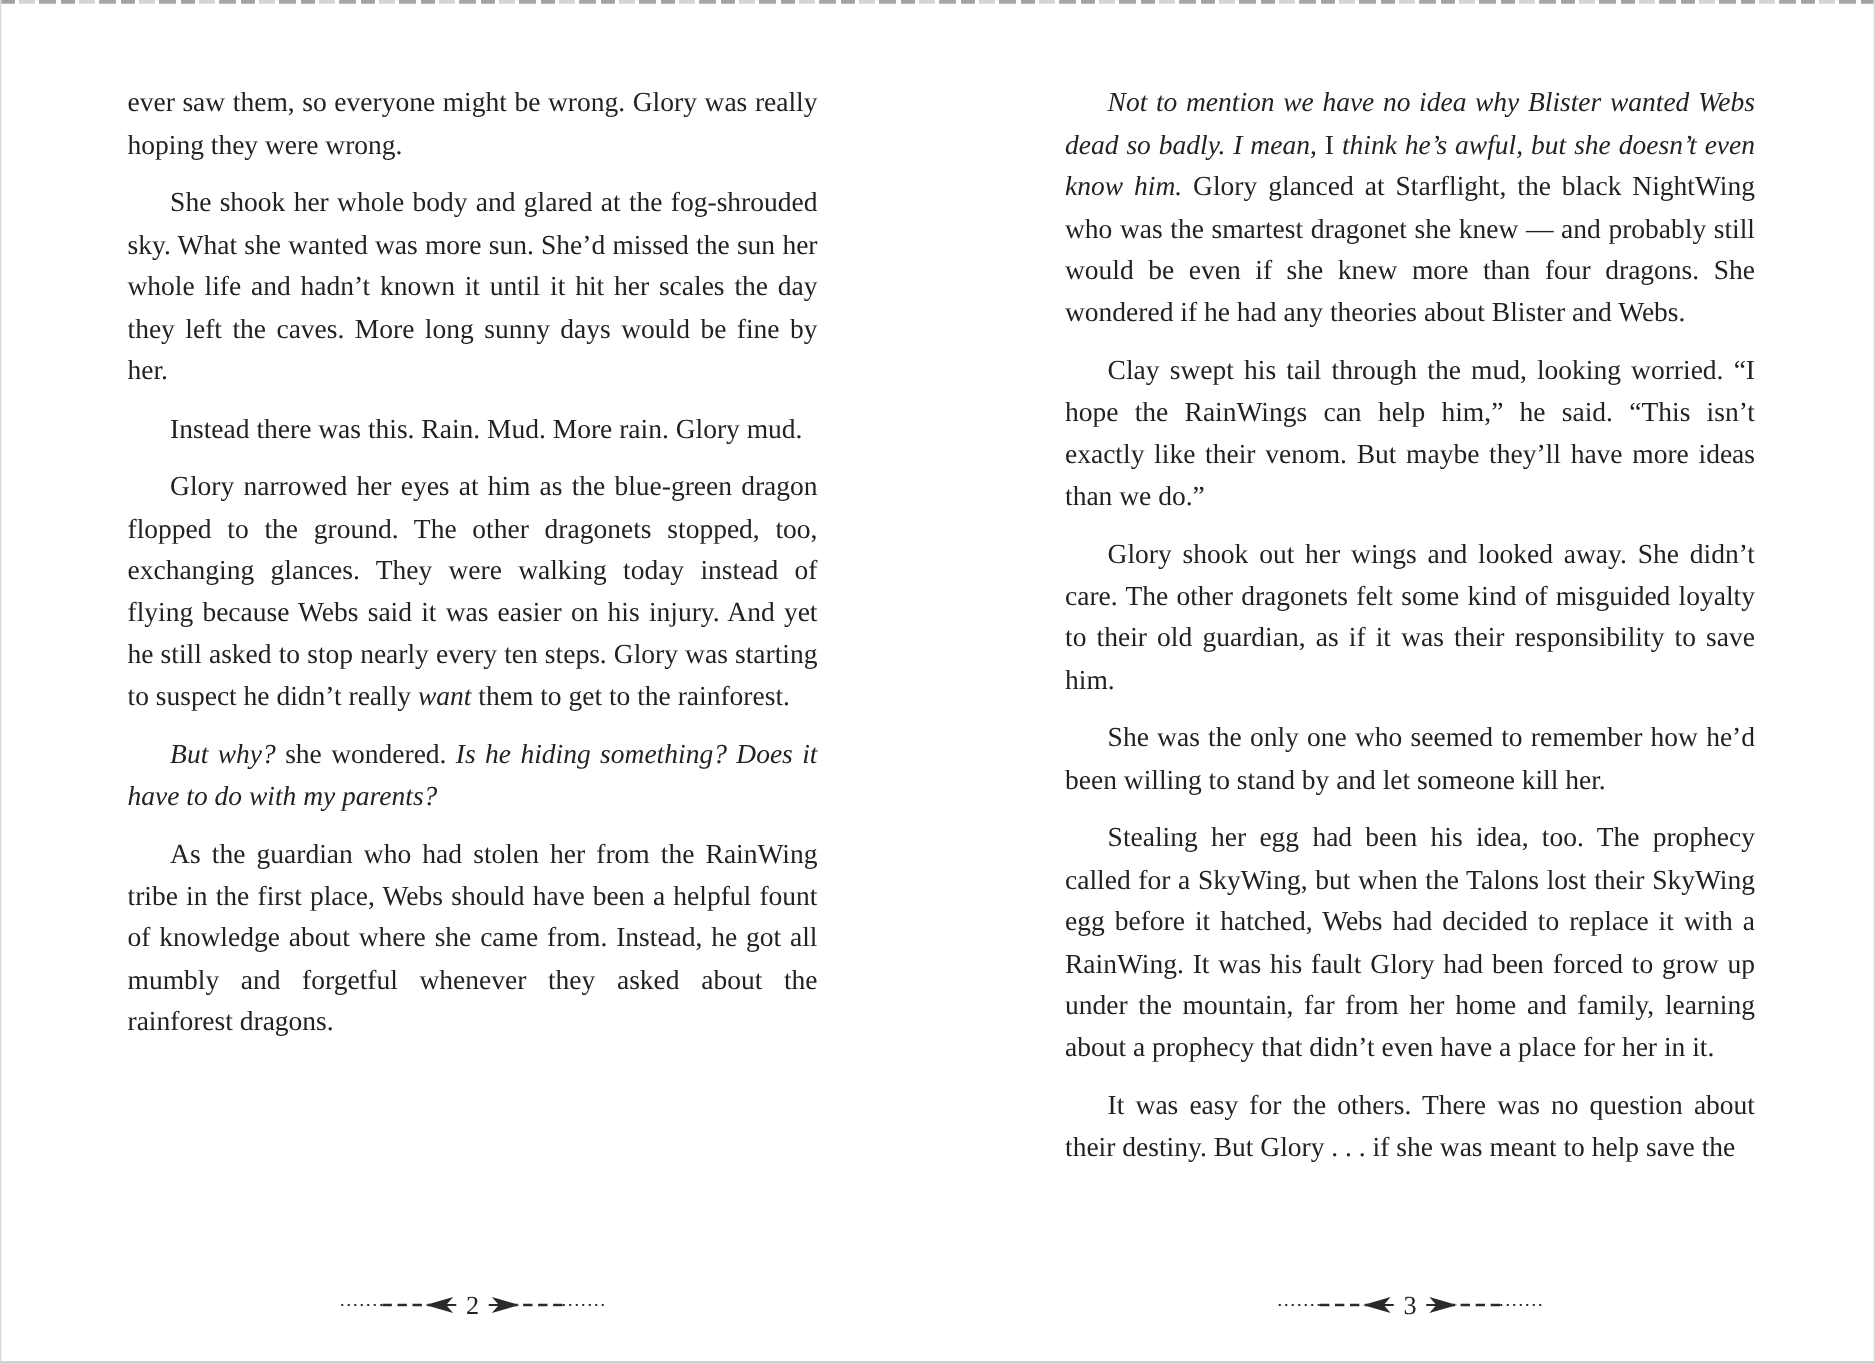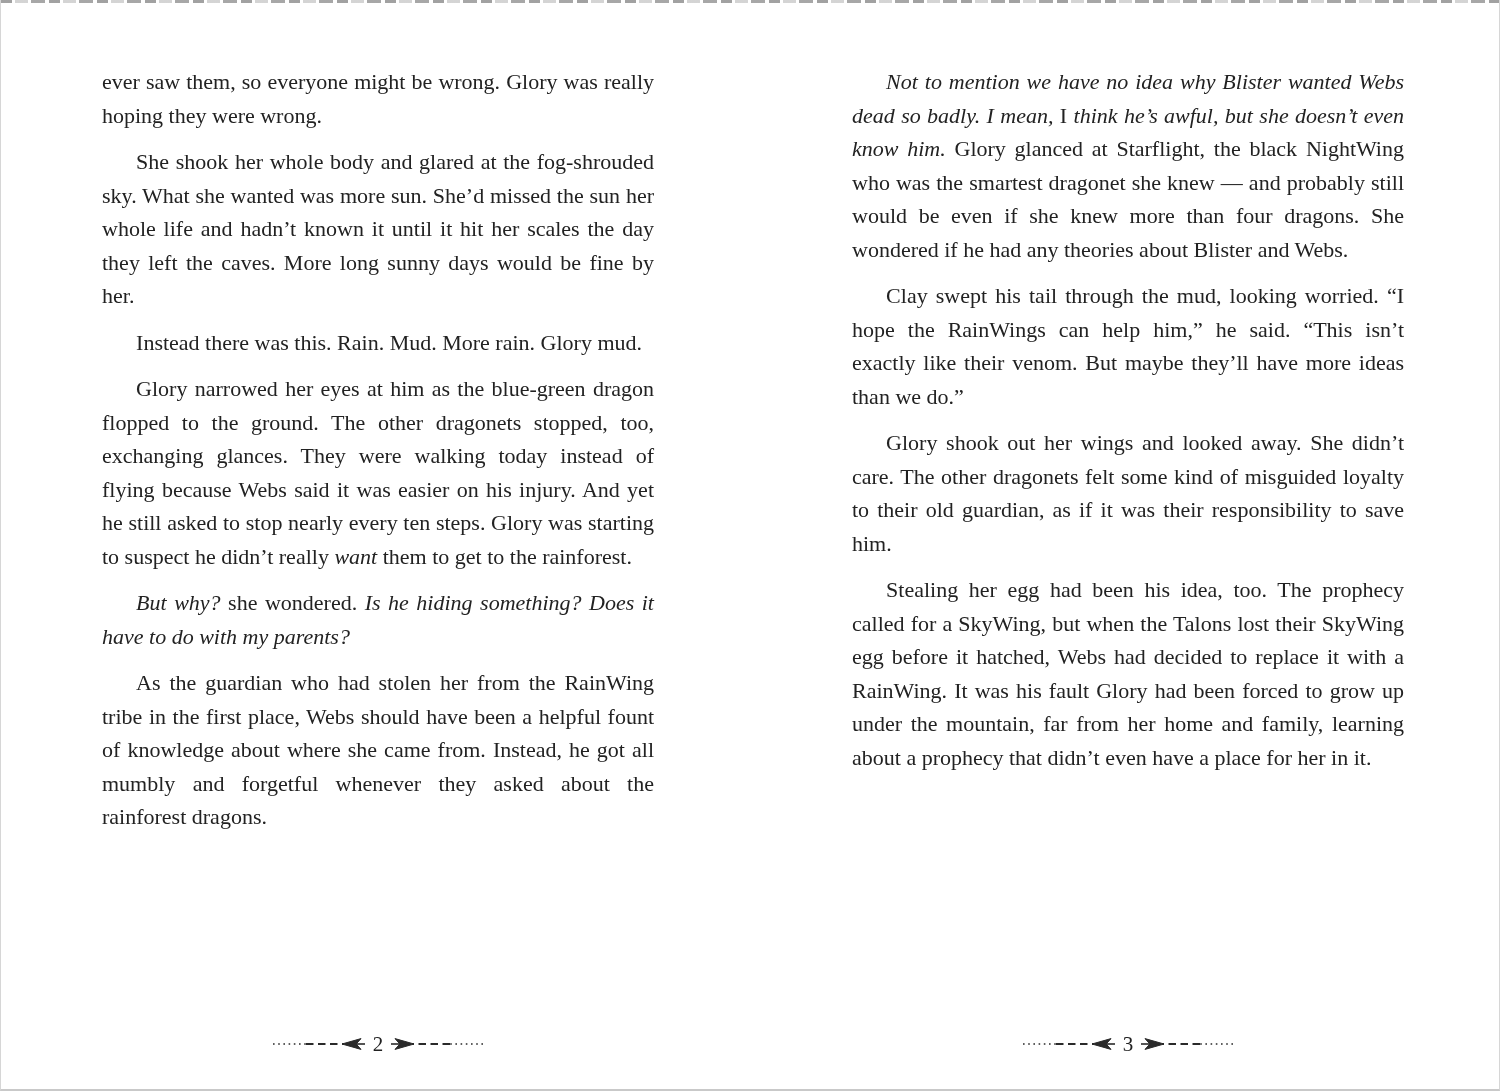--- a/index.html
+++ b/index.html
@@ -81,21 +81,23 @@
       <p class="para indent"><span>Instead there was this. Rain. Mud. More rain. Glory mud.</span></p>
       <p class="para indent"><span>Glory narrowed her eyes at him as the blue-green dragon flopped to the ground. The other dragonets stopped, too, exchanging glances. They were walking today instead of flying because Webs said it was easier on his injury. And yet he still asked to stop nearly every ten steps. Glory was starting to suspect he didn’t really </span><span class="it">want</span><span> them to get to the rainforest.</span></p>
       <p class="para indent"><span class="it">But why?</span><span> she wondered. </span><span class="it">Is he hiding something? Does it have to do with my parents?</span></p>
       <p class="para indent"><span>As the guardian who had stolen her from the RainWing tribe in the first place, Webs should have been a helpful fount of knowledge about where she came from. Instead, he got all mumbly and forgetful whenever they asked about the rainforest dragons.</span></p>
     </div>
 
   <div class="text-column col-right">
       <p class="para indent"><span class="it">Not to mention we have no idea why Blister wanted Webs dead so badly. I mean,</span><span> I </span><span class="it">think he’s awful, but she doesn’t even know him.</span><span> Glory glanced at Starflight, the black NightWing who was the smartest dragonet she knew — and probably still would be even if she knew more than four dragons. She wondered if he had any theories about Blister and Webs.</span></p>
       <p class="para indent"><span>Clay swept his tail through the mud, looking worried. “I hope the RainWings can help him,” he said. “This isn’t exactly like their venom. But maybe they’ll have more ideas than we do.”</span></p>
       <p class="para indent"><span>Glory shook out her wings and looked away. She didn’t care. The other dragonets felt some kind of misguided loyalty to their old guardian, as if it was their responsibility to save him.</span></p>
+      <p class="para indent"><span>She was the only one who seemed to remember how he’d been willing to stand by and let someone kill her.</span></p>
       <p class="para indent"><span>Stealing her egg had been his idea, too. The prophecy called for a SkyWing, but when the Talons lost their SkyWing egg before it hatched, Webs had decided to replace it with a RainWing. It was his fault Glory had been forced to grow up under the mountain, far from her home and family, learning about a prophecy that didn’t even have a place for her in it.</span></p>
+      <p class="para indent"><span>It was easy for the others. There was no question about their destiny. But Glory . . . if she was meant to help save the</span></p>
     </div>
 
   <div class="footer footer-left">
     <svg class="orn" width="94" height="16" viewBox="0 0 94 16">
       <line x1="1" y1="8" x2="34" y2="8" stroke-width="1.6" stroke-dasharray="1.6,3.6"></line>
       <line x1="34" y1="8" x2="72" y2="8" stroke-width="2" stroke-dasharray="7.5,4.5"></line>
       <line x1="83" y1="8" x2="93" y2="8" stroke-width="1.6"></line>
       <polygon points="70,8 89,2.6 84.2,8 89,13.4"></polygon>
     </svg>
     <span class="pagenum">2</span>

